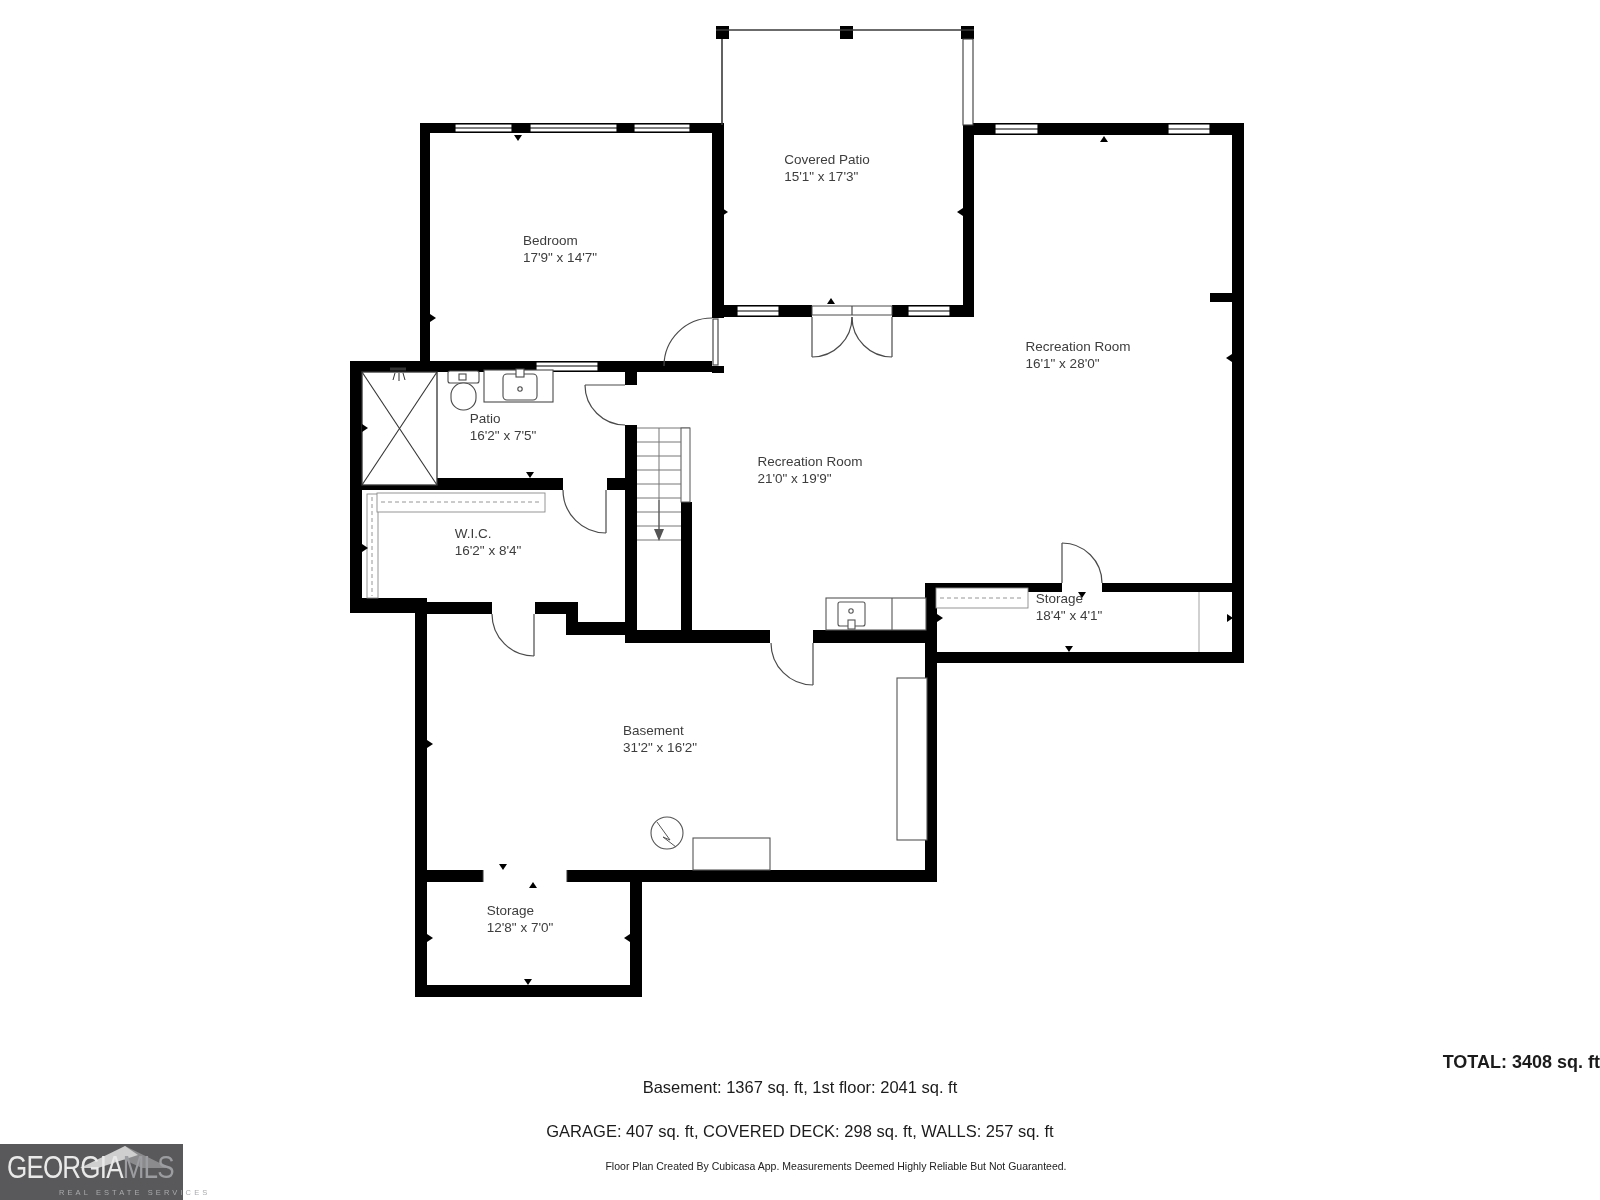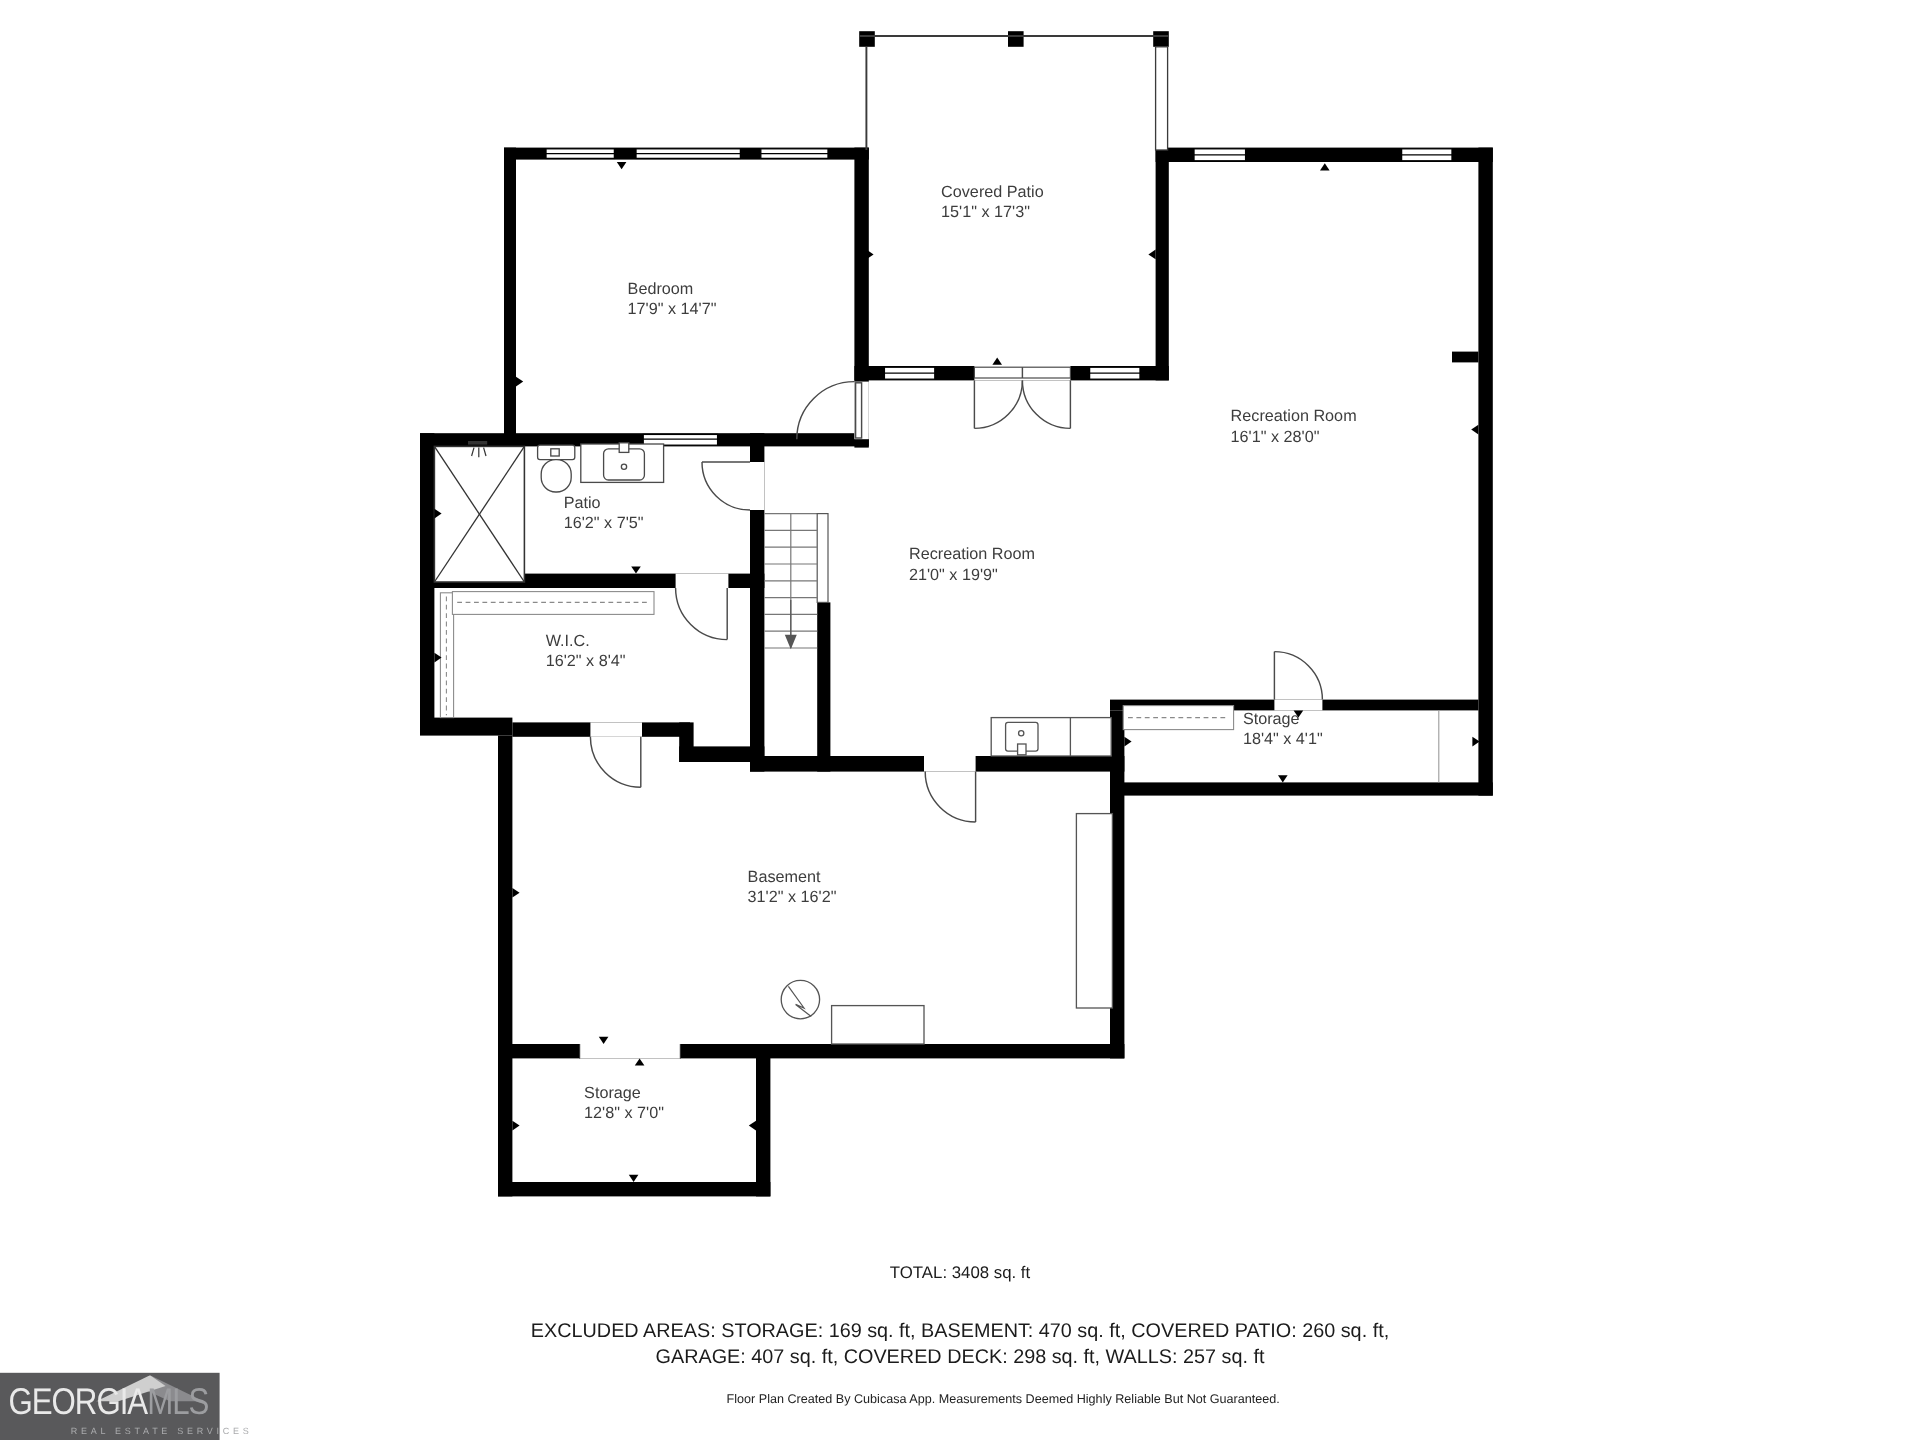--- a/index.html
+++ b/index.html
@@ -2,21 +2,21 @@
 <html><head>
 <meta charset="utf-8">
 <style>
   html,body{margin:0;padding:0;background:#fff;}
   #canvas{position:relative;width:1600px;height:1200px;background:#ffffff;overflow:hidden;
           font-family:"Liberation Sans", sans-serif;}
   #plan-svg{position:absolute;left:0;top:0;}
   .room-label{position:absolute;transform:translate(-50%,-50%);
               white-space:nowrap;color:#3d3d3d;font-size:13.5px;line-height:17px;}
   .summary{position:absolute;left:0;width:1600px;text-align:center;color:#1b1b1b;}
-  .summary.total{top:1052px;font-size:14px;font-weight:400;}
+  .summary.total{top:1052px;font-size:18px;font-weight:700;text-align:right;}
   .summary.l1{top:1078px;font-size:16.5px;}
   .summary.l2{top:1100px;font-size:16.5px;}
   .summary.l3{top:1122px;font-size:16.5px;}
   .summary.disc{top:1160px;font-size:10.5px;color:#222;padding-left:36px;}
   #logo{position:absolute;left:0;top:1144px;width:183px;height:56px;background:#59595b;}
   #logo .brandline{position:absolute;left:7px;top:8px;white-space:nowrap;
       font-size:31px;font-weight:400;letter-spacing:-1px;
       transform:scaleX(0.84);transform-origin:left center;line-height:31px;}
   #logo .g1{color:#e9e9e9;}
   #logo .g2{color:#9c9da0;}
@@ -292,21 +292,21 @@
   <div class="room-label" style="left:660px;top:739px">
     <div>Basement</div>
     <div>31'2" x 16'2"</div>
   </div>
   <div class="room-label" style="left:520px;top:919px">
     <div>Storage</div>
     <div>12'8" x 7'0"</div>
   </div>
 
   <div class="summary total">TOTAL: 3408 sq. ft</div>
-  <div class="summary l2">EXCLUDED AREAS: STORAGE: 169 sq. ft, BASEMENT: 470 sq. ft, COVERED PATIO: 260 sq. ft,</div>
+  <div class="summary l1">Basement: 1367 sq. ft, 1st floor: 2041 sq. ft</div>
   <div class="summary l3">GARAGE: 407 sq. ft, COVERED DECK: 298 sq. ft, WALLS: 257 sq. ft</div>
   <div class="summary disc">Floor Plan Created By Cubicasa App. Measurements Deemed Highly Reliable But Not Guaranteed.</div>
 
   <div id="logo">
     <svg id="roof" width="90" height="22" viewBox="0 0 90 22">
       <polygon points="45,0 90,22 62,22 36,10" fill="#8b8b8e"></polygon>
       <polygon points="0,22 45,0 58,9 18,22" fill="#cfcfcf"></polygon>
     </svg>
     <div class="brandline"><span class="g1">GEORGIA</span><span class="g2">MLS</span></div>
     <div class="tagline">REAL ESTATE SERVICES</div>

